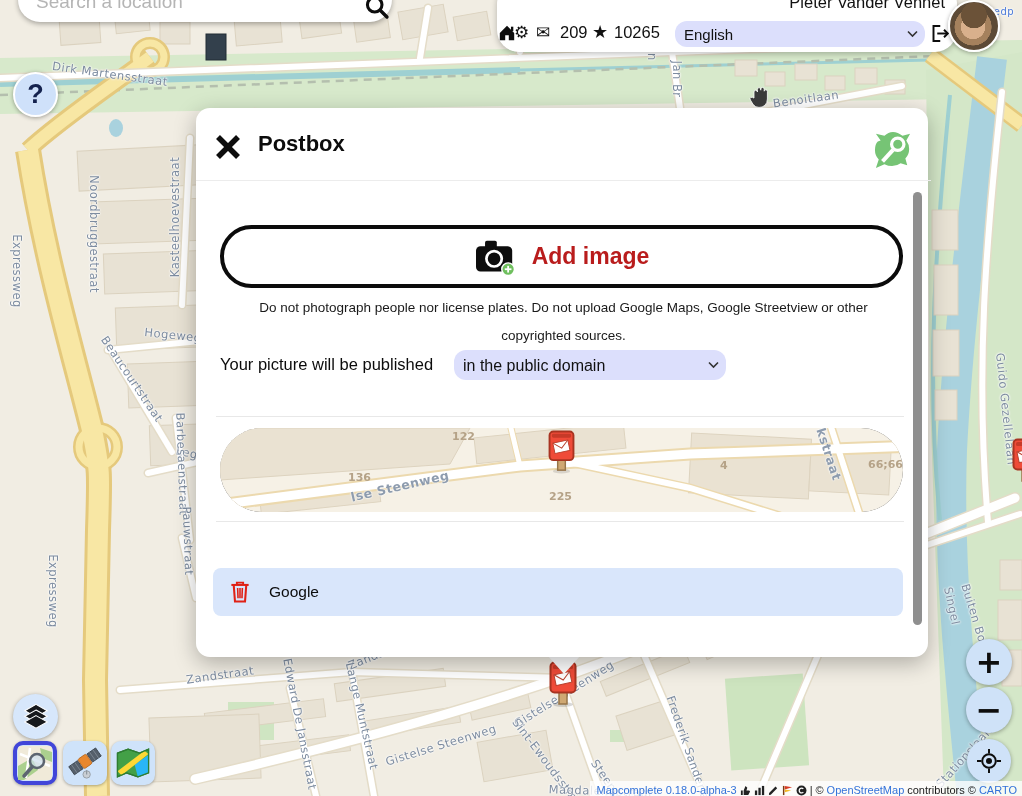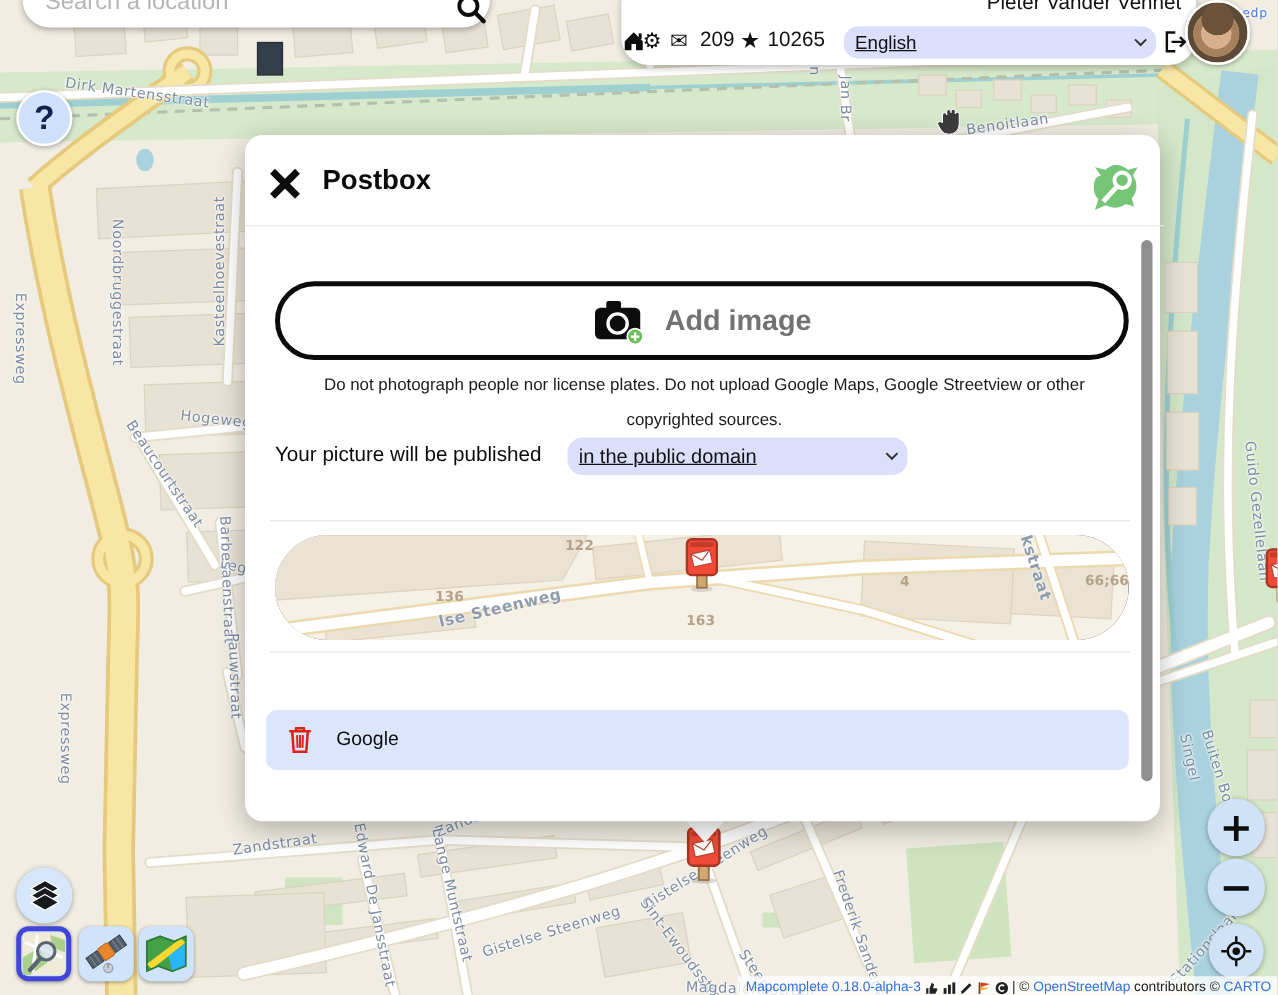--- a/index.html
+++ b/index.html
@@ -31,39 +31,39 @@
   .style-btn.selected{border:4px solid #4146d9;}
 
   
   .user-panel{left:497px;top:-18px;width:460px;height:70px;background:#fff;border-radius:22px;
               box-shadow:0 2px 6px rgba(0,0,0,.25);}
   .user-name{top:-7px;right:77px;font:500 16.5px "Liberation Sans",sans-serif;color:#111;}
   .uicon{position:absolute;color:#111;}
   .count{position:absolute;font:16.5px "Liberation Sans",sans-serif;color:#111;}
   .select-wrap{position:absolute;}
   .select-wrap select{width:100%;height:100%;appearance:none;-webkit-appearance:none;border:none;outline:none;
-      background:#dcdffc;border-radius:12px;font:15px "Liberation Sans",sans-serif;color:#111;padding:0 26px 0 9px;text-decoration:underline;}
+      background:#dcdffc;border-radius:12px;font:15px "Liberation Sans",sans-serif;color:#111;padding:0 26px 0 9px;}
   .select-wrap .chev{position:absolute;right:7px;top:50%;transform:translateY(-50%);pointer-events:none;}
   .avatar{left:948px;top:0px;width:52px;height:52px;border-radius:50%;border:2px solid #fff;
           box-shadow:0 1px 4px rgba(0,0,0,.35);
           background:
             radial-gradient(circle at 50% 28%,#6b5238 0 30%,transparent 31%),
             radial-gradient(circle at 48% 52%,#d9b08c 0 34%,#a5815d 35% 52%,#5d4a36 53% 100%);}
 
   
   .modal{left:196px;top:108px;width:732px;height:549px;background:#fff;border-radius:14px;
          box-shadow:0 6px 22px rgba(0,0,0,.28);}
   .modal-tail{left:547px;top:655px;width:0;height:0;border-left:17px solid transparent;
          border-right:17px solid transparent;border-top:19px solid #fff;}
   .modal-header{left:0;top:0;width:735px;height:73px;border-bottom:1px solid #ececec;}
   .modal-title{left:62px;top:23px;font:700 22px "Liberation Sans",sans-serif;color:#0c0c0c;}
   .close-btn{left:18px;top:25px;width:28px;height:28px;cursor:pointer;}
   .add-image-btn{left:24px;top:117px;width:683px;height:63px;border:4px solid #0b0b0b;border-radius:40px;
       background:#fff;display:flex;align-items:center;justify-content:center;gap:16px;cursor:pointer;}
-  .add-image-label{font:700 23px "Liberation Sans",sans-serif;color:#737373;}
+  .add-image-label{font:700 23px "Liberation Sans",sans-serif;color:#b91c1c;}
   .disclaimer{left:28px;top:186px;width:679px;text-align:center;font:13.5px "Liberation Sans",sans-serif;
       color:#1a1a1a;line-height:28px;}
   .license-intro{left:24px;top:247px;font:16.5px "Liberation Sans",sans-serif;color:#0c0c0c;}
   .hr{left:20px;width:688px;border-top:1px solid #e8e8e8;height:0;}
   .minimap{left:24px;top:320px;width:683px;height:84px;border-radius:42px;overflow:hidden;background:#404040;}
   .mm-num{position:absolute;font:700 11px "DejaVu Sans",sans-serif;color:#b5a287;pointer-events:none;}
   .mm-street{position:absolute;font:700 12.5px "DejaVu Sans",sans-serif;color:#8e9cae;letter-spacing:.5px;
       text-shadow:0 0 2px #fff,0 0 2px #fff;pointer-events:none;white-space:nowrap;}
   .delete-btn{left:17px;top:460px;width:690px;height:48px;background:#d9e6fb;border-radius:8px;
       display:flex;align-items:center;cursor:pointer;}
@@ -368,21 +368,21 @@
         </g>
         <g fill="none" stroke="#ffffff" stroke-linecap="round">
           <path d="M-10,78 L300,38 L470,26 L700,18" stroke-width="9"></path>
           <path d="M340,32 L470,60 L560,88" stroke-width="6"></path>
           <path d="M610,-4 L640,88" stroke-width="6"></path>
           <path d="M300,38 L290,-4" stroke-width="5"></path>
         </g>
       </svg>
       <span class="mm-num" style="left:232px;top:2px">122</span>
       <span class="mm-num" style="left:128px;top:43px">136</span>
-      <span class="mm-num" style="left:329px;top:62px">163</span>
+      <span class="mm-num" style="left:329px;top:62px">225</span>
       <span class="mm-num" style="left:500px;top:31px">4</span>
       <span class="mm-num" style="left:648px;top:30px">66;66</span>
       <span class="mm-street" style="left:180px;top:58px;transform:translate(-50%,-50%) rotate(-13deg)">lse Steenweg</span>
       <span class="mm-street" style="left:608px;top:23px;transform:translate(-50%,-50%) rotate(72deg)">rkstraat</span>
       <svg class="abs" width="27" height="44" viewBox="0 0 28 46" style="left:328px;top:2px">
         <ellipse cx="14" cy="43" rx="9" ry="2.5" fill="rgba(0,0,0,.12)"></ellipse>
         <rect x="10" y="30" width="8" height="12" fill="#cfa873" stroke="#97754a" stroke-width="1.5"></rect>
         <rect x="1.5" y="1.5" width="25" height="30" rx="4" fill="#ef4b38" stroke="#a83421" stroke-width="2"></rect>
         <rect x="4" y="4" width="20" height="4" rx="1.5" fill="#c63a28"></rect>
         <g transform="rotate(-12 14 18)">

